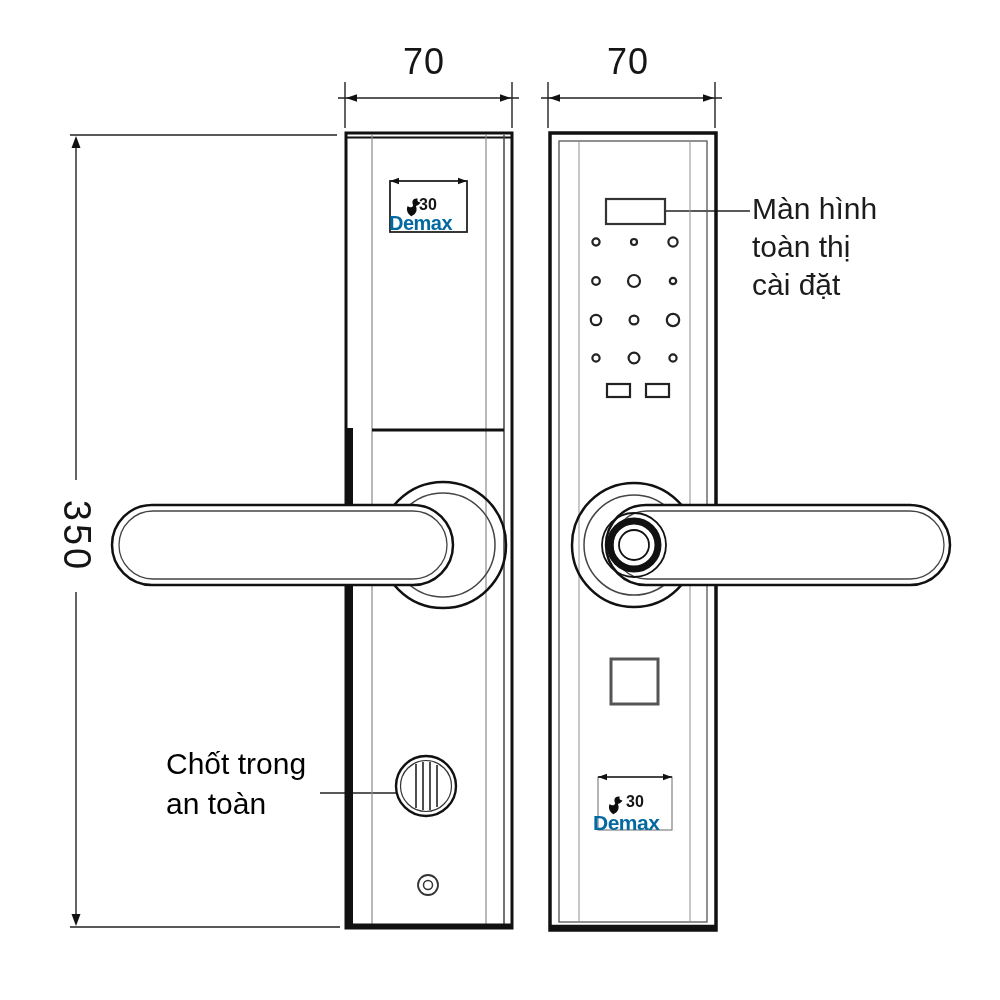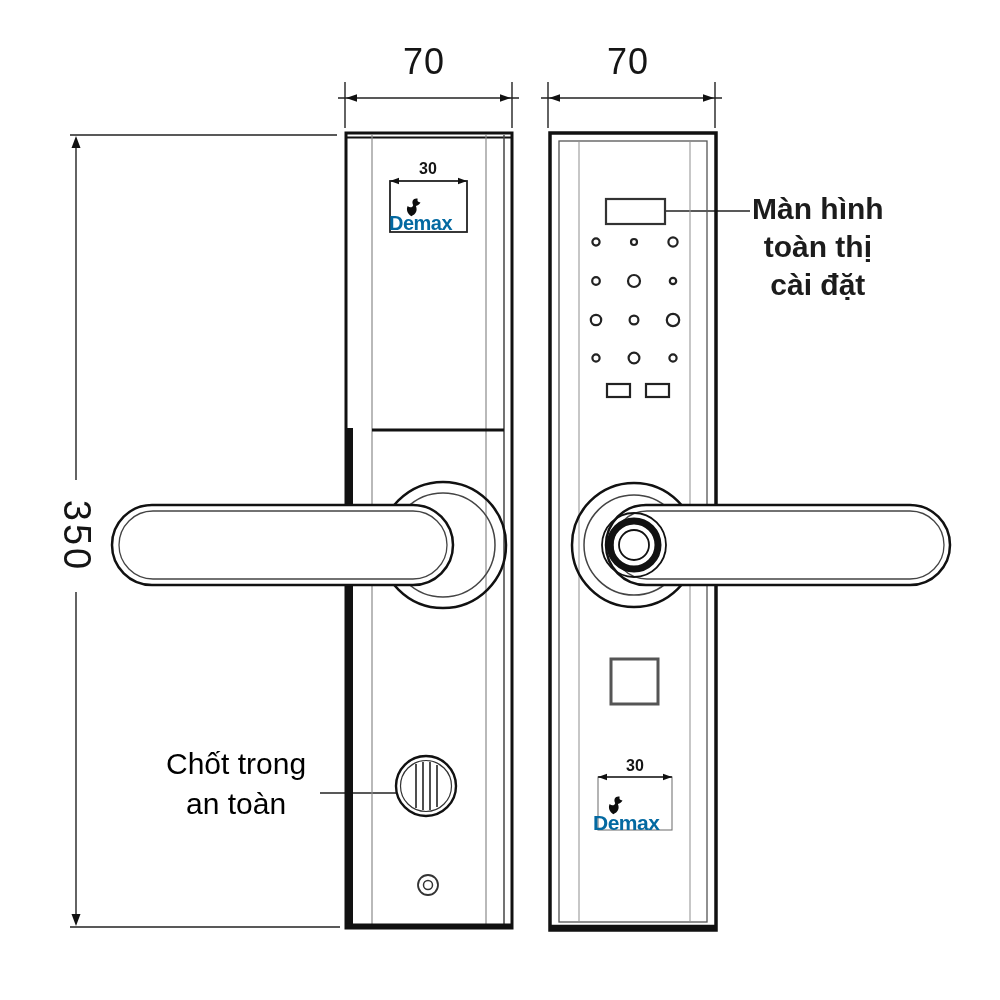--- a/index.html
+++ b/index.html
@@ -1,24 +1,24 @@
 <!DOCTYPE html>
 <html><head>
 <meta charset="utf-8">
 <style>
   html,body{margin:0;padding:0;background:#fff;}
   #stage{position:relative;width:988px;height:1000px;background:#fff;overflow:hidden;
-         font-family:"Liberation Sans", sans-serif;color:#1a1a1a;text-align:center;}
+         font-family:"Liberation Sans", sans-serif;color:#1a1a1a;}
   #lineart{position:absolute;left:0;top:0;}
   .txt{position:absolute;white-space:nowrap;}
   .dim-big{font-size:36px;font-weight:500;letter-spacing:1px;color:#151515;
            transform:translate(-50%,-50%);}
   .dim-350{font-size:38px;font-weight:500;letter-spacing:3px;color:#151515;
            transform:translate(-50%,-50%) rotate(90deg);}
-  .dim-small{font-size:16px;font-weight:700;color:#151515;transform:translate(-50%,-50%);}
+  .dim-small{font-size:16px;font-weight:700;color:#151515;transform:translate(-50%,-50%);margin-top:36px;}
   .viet{font-size:30px;line-height:38px;color:#1c1c1c;}
   .viet2{font-size:30px;line-height:40px;color:#000000;}
   .logo-text{font-weight:700;color:#0369a1;letter-spacing:-0.5px;}
   .logo-left{font-size:20px;}
   .logo-right{font-size:21px;}
   .bird{position:absolute;}
 </style>
 </head>
 <body>
 
@@ -148,21 +148,21 @@
   <div class="txt logo-text logo-left" style="left:389px;top:212px;">Demax</div>
   <svg class="bird" style="left:403px;top:196px;" width="24" height="22" viewBox="0 0 24 24">
     <path d="M8 22 C4 20 2 15 4 11 C6 13 9 13 10 10 C8 6 10 2 15 3 C14 5 15 7 18 7 C17 9 15 10 13 11 C15 16 13 20 8 22 Z" fill="#0d0d0d"></path>
   </svg>
 
   <div class="txt logo-text logo-right" style="left:593px;top:811px;">Demax</div>
   <svg class="bird" style="left:605px;top:794px;" width="24" height="22" viewBox="0 0 24 24">
     <path d="M8 22 C4 20 2 15 4 11 C6 13 9 13 10 10 C8 6 10 2 15 3 C14 5 15 7 18 7 C17 9 15 10 13 11 C15 16 13 20 8 22 Z" fill="#0d0d0d"></path>
   </svg>
 
-  <div class="txt viet" style="left:752px;top:190px;font-weight:bold;">
+  <div class="txt viet" style="left:752px;top:190px;">
     <div>Màn hình</div>
     <div>toàn thị</div>
     <div>cài đặt</div>
   </div>
 
   <div class="txt viet2" style="left:166px;top:744px;">
     <div>Chốt trong</div>
     <div>an toàn</div>
   </div>
 

